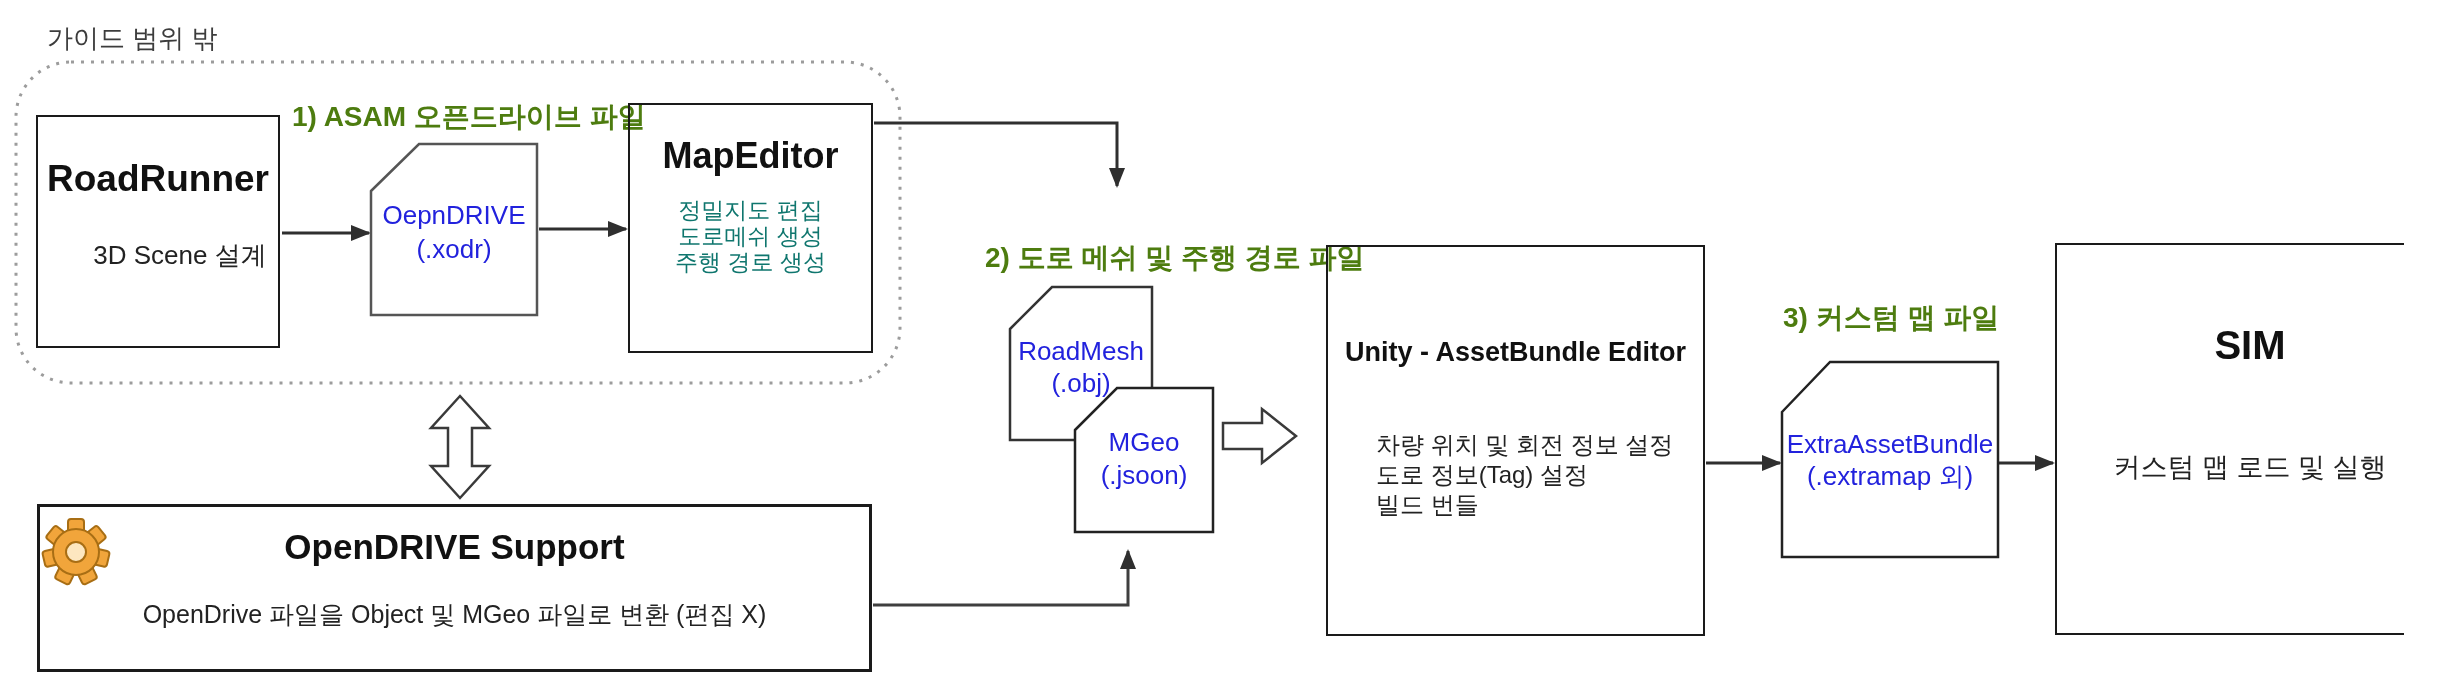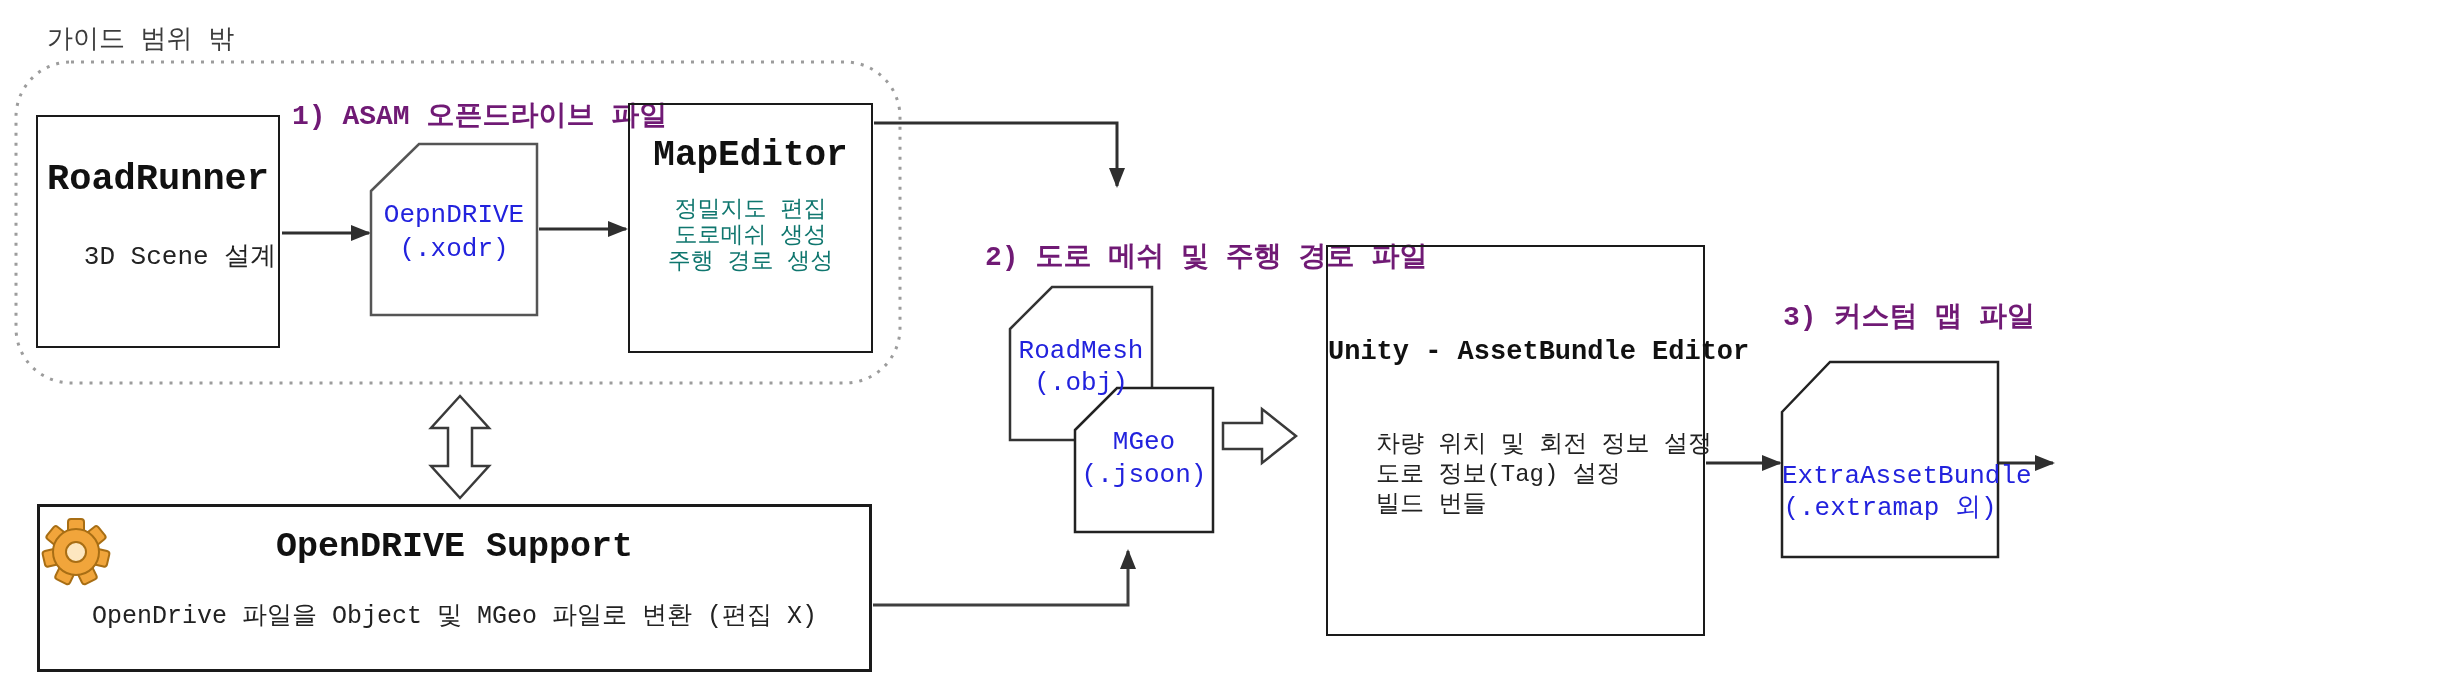--- a/index.html
+++ b/index.html
@@ -1,38 +1,38 @@
 <!DOCTYPE html>
 <html><head>
 <meta charset="utf-8">
 <style>
   html,body{margin:0;padding:0;background:#ffffff;}
   body{font-family:"Liberation Sans","DejaVu Sans",sans-serif;}
-  #canvas{position:relative;width:2404px;height:698px;background:#ffffff;overflow:hidden;font-family:Liberation Mono, monospace;}
+  #canvas{position:relative;width:2404px;height:698px;background:#ffffff;overflow:hidden;}
   #shapes{position:absolute;left:0;top:0;z-index:1;}
   .box{position:absolute;z-index:2;border:2px solid #1a1a1a;background:transparent;box-sizing:border-box;}
   .box-title{position:absolute;left:0;right:0;text-align:center;font-weight:bold;color:#111;white-space:nowrap;}
   .box-sub{position:absolute;left:0;right:0;text-align:center;color:#222;white-space:nowrap;}
-  .blue-label{position:absolute;z-index:2;color:#701a75;font-weight:bold;font-size:28px;line-height:32px;white-space:nowrap;}
+  .blue-label{position:absolute;z-index:2;color:#4d7c0f;font-weight:bold;font-size:28px;line-height:32px;white-space:nowrap;}
   .file-label{position:absolute;z-index:2;color:#2222dd;text-align:center;white-space:nowrap;}
   .guide-label{position:absolute;z-index:2;color:#3c3c3c;font-size:26px;white-space:nowrap;}
   .rr-title{top:41px;font-size:37px;}
   .rr-sub{top:121px;font-size:26px;margin-left:44px;}
   .me-title{top:30px;font-size:36px;}
   .me-lines{position:absolute;left:0;right:0;top:92px;text-align:center;color:#0f766e;font-size:23px;line-height:26px;}
   .un-title{top:90px;font-size:27px;}
   .un-lines{position:absolute;left:48px;top:183px;text-align:left;color:#222;font-size:24px;line-height:30px;white-space:nowrap;}
   .sim-title{top:78px;font-size:40px;}
   .sim-sub{top:204px;font-size:27px;}
   .sup-title{top:20px;font-size:35px;}
   .sup-sub{top:91px;font-size:25px;}
   .f-xodr{left:371px;top:198px;width:166px;font-size:26px;line-height:34px;}
   .f-roadmesh{left:1010px;top:335px;width:142px;font-size:26px;line-height:32px;}
   .f-mgeo{left:1075px;top:426px;width:138px;font-size:26px;line-height:33px;text-align:center;}
-  .f-extra{left:1782px;top:428px;width:216px;font-size:26px;line-height:32px;margin-top:32px;}
+  .f-extra{left:1782px;top:428px;width:216px;font-size:26px;line-height:32px;}
 </style>
 </head>
 <body>
 
 <div id="canvas">
 
   <svg id="shapes" width="2448" height="698" viewBox="0 0 2448 698">
     <defs>
       <marker id="ah" markerUnits="userSpaceOnUse" markerWidth="20" markerHeight="16" refX="18" refY="8" orient="auto">
         <path d="M0,0 L20,8 L0,16 z" fill="#2f2f2f"></path>
@@ -115,19 +115,23 @@
     </div>
   </div>
 
   <div class="blue-label" style="left:1783px;top:302px;">3) 커스텀 맵 파일</div>
 
   <div class="file-label f-extra">
     <div>ExtraAssetBundle</div>
     <div>(.extramap 외)</div>
   </div>
 
+  <div class="box" style="left:2055px;top:243px;width:390px;height:392px;">
+    <div class="box-title sim-title">SIM</div>
+    <div class="box-sub sim-sub">커스텀 맵 로드 및 실행</div>
+  </div>
 
   <div class="box" style="left:37px;top:504px;width:835px;height:168px;border-width:3px;">
     <div class="box-title sup-title">OpenDRIVE Support</div>
     <div class="box-sub sup-sub">OpenDrive 파일을 Object 및 MGeo 파일로 변환 (편집 X)</div>
   </div>
 
 </div>
 
 </body></html>

